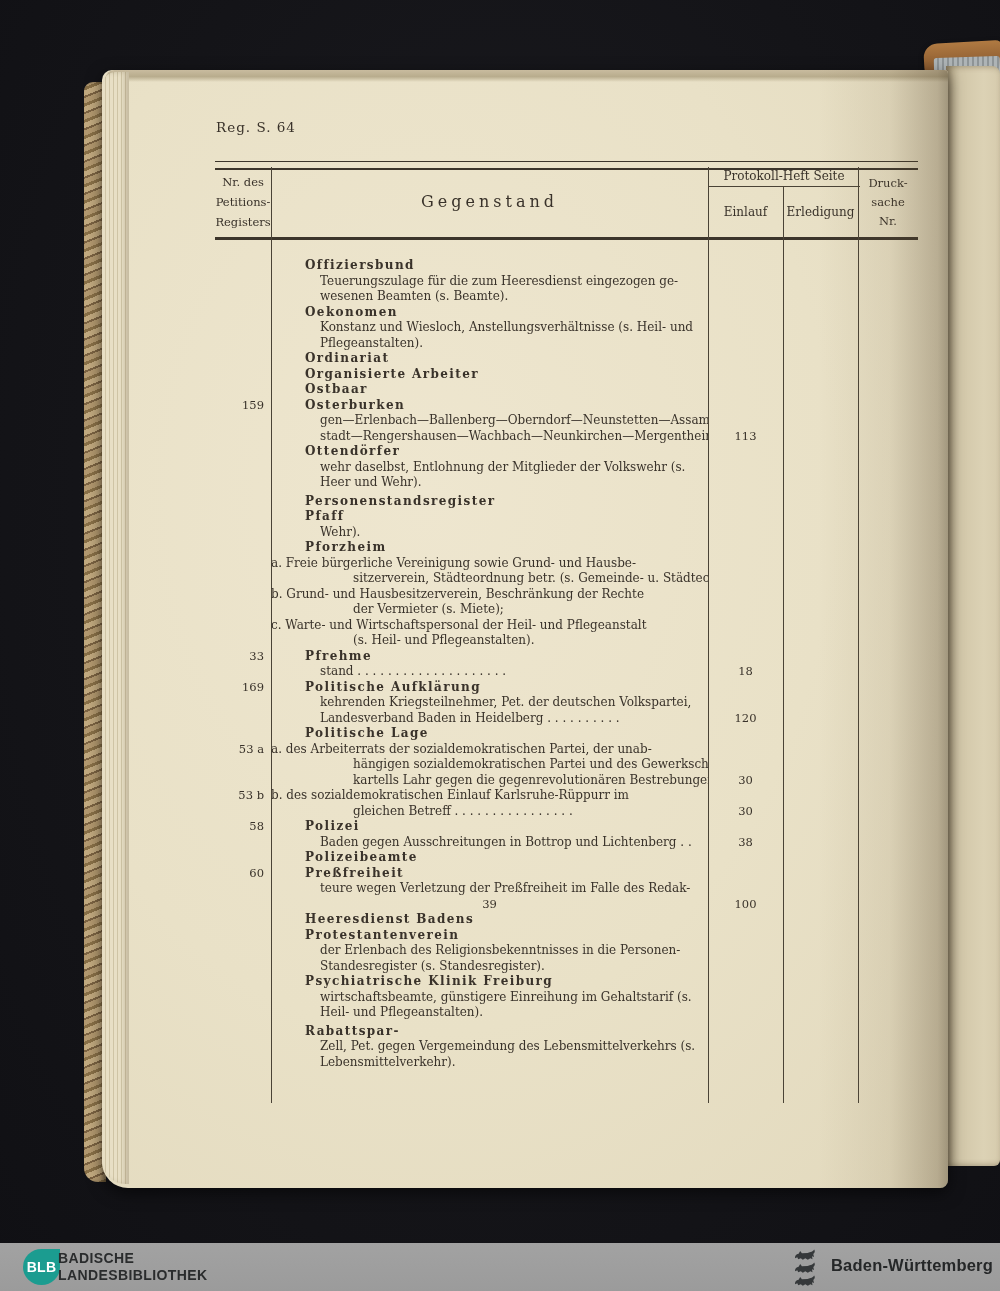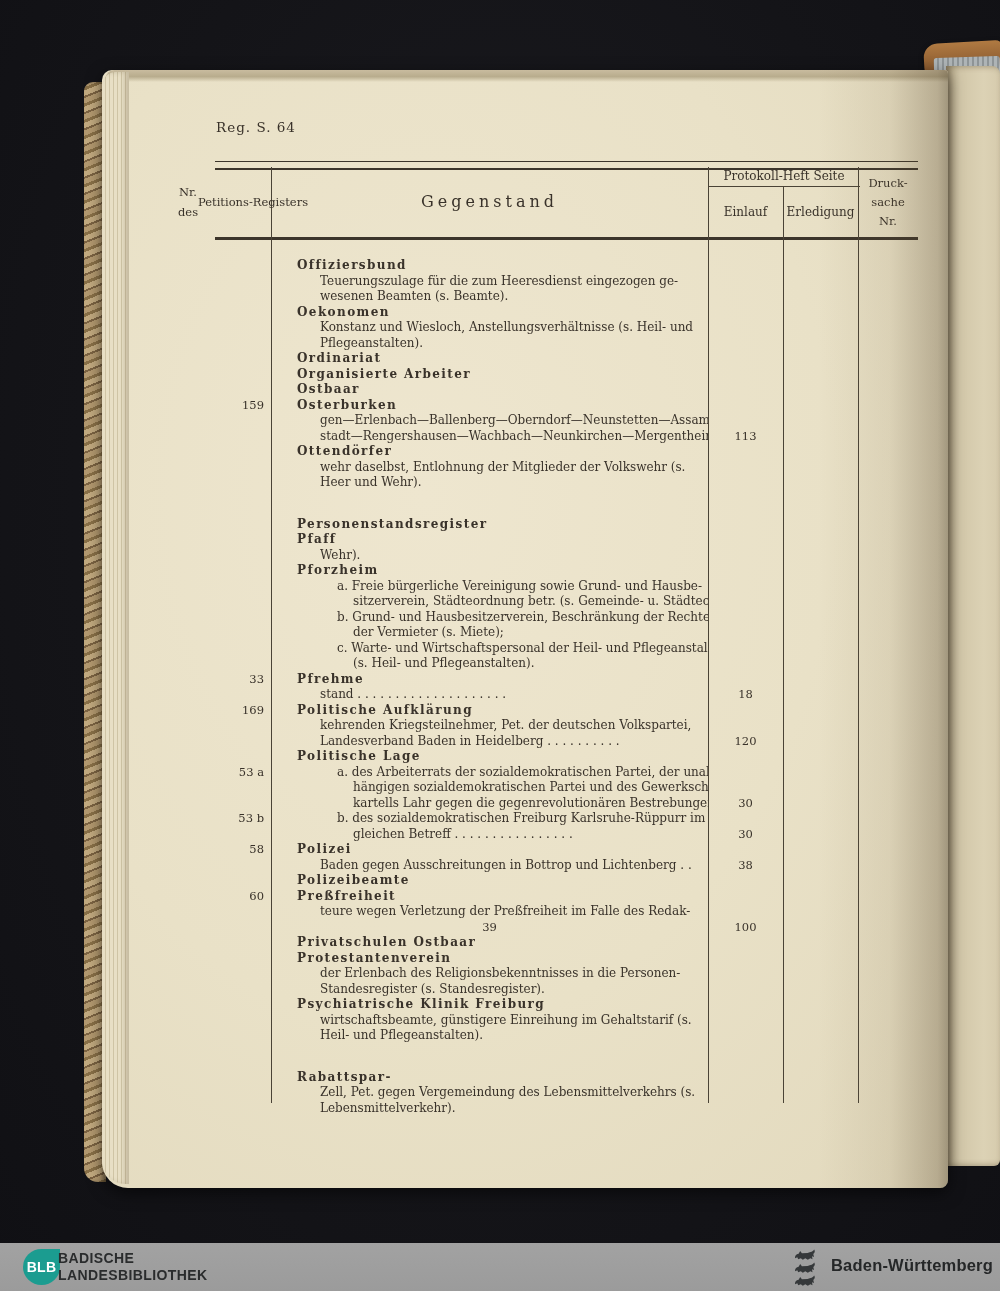--- a/index.html
+++ b/index.html
@@ -54,36 +54,36 @@
   .rule-header-bottom{position:absolute;left:113px;top:167px;width:703px;height:2.5px;background:#3c352b;}
   .rule-protokoll-sub{position:absolute;left:606px;top:116px;width:152px;height:1.3px;background:#4a4336;}
   .vline{position:absolute;width:1.3px;background:#4a4336;}
   .v-col1{left:169px;top:97px;height:936px;}
   .v-col2{left:606px;top:97px;height:936px;}
   .v-col3{left:681px;top:117px;height:916px;}
   .v-col4{left:756px;top:97px;height:936px;}
 
   .hdr{position:absolute;display:flex;align-items:center;justify-content:center;
     text-align:center;font-size:12px;line-height:20px;}
-  .hdr-register{left:113px;top:97px;width:56px;height:70px;flex-direction:row;font-size:11.5px;line-height:20px;}
+  .hdr-register{left:113px;top:97px;width:56px;height:70px;flex-direction:column;font-size:11.5px;line-height:20px;}
   .hdr-gegenstand{left:169px;top:97px;width:437px;height:70px;font-size:16px;letter-spacing:4px;}
   .hdr-protokoll{left:606px;top:95px;width:152px;height:22px;font-size:12px;}
   .hdr-einlauf{left:606px;top:117px;width:75px;height:50px;}
   .hdr-erledigung{left:681px;top:117px;width:75px;height:50px;}
   .hdr-drucksache{left:756px;top:97px;width:60px;height:70px;flex-direction:column;font-size:11.5px;line-height:19px;}
 
   
   .tbody{position:absolute;left:113px;top:188px;width:703px;}
   .trow{display:grid;grid-template-columns:56px 437px 75px 75px 60px;height:15.5px;}
-  .trow.gap{margin-top:26px;}
+  .trow.gap{margin-top:3px;}
   .cell{font-size:12px;line-height:15.5px;color:#39322a;}
   .cell.num{text-align:right;padding-right:7px;font-size:11.5px;}
   .cell.text{white-space:nowrap;overflow:hidden;}
   .cell.val{text-align:center;font-size:11.5px;}
-  .i0{padding-left:26px;} .i1{padding-left:49px;} .i2{padding-left:66px;} .i3{padding-left:82px;}
+  .i0{padding-left:34px;} .i1{padding-left:49px;} .i2{} .i3{padding-left:82px;}
   .head{font-weight:bold;letter-spacing:1.4px;padding-right:1px;}
 
   
   .footer-bar{position:absolute;left:0;top:1243px;width:1000px;height:48px;
     background:linear-gradient(180deg,#a2a2a2 0%,#9b9b9b 100%);
     font-family:"Liberation Sans", sans-serif;}
   .blb-logo{position:absolute;left:23px;top:6px;width:37px;height:36px;
     background:#1b9c90;border-radius:50% 0 50% 50%;
     display:flex;align-items:center;justify-content:center;}
   .blb-logo span{color:#fff;font-size:14px;font-weight:bold;letter-spacing:.3px;}
@@ -366,21 +366,21 @@
       </div>
       <div class="trow">
         <div class="cell num"></div>
         <div class="cell text i3">kartells Lahr gegen die gegenrevolutionären Bestrebungen .</div>
         <div class="cell val">30</div>
         <div class="cell val"></div>
         <div class="cell val"></div>
       </div>
       <div class="trow">
         <div class="cell num">53 b</div>
-        <div class="cell text i2">b. des sozialdemokratischen Freiburg Karlsruhe-Rüppurr im</div>
+        <div class="cell text i2">b. des sozialdemokratischen Einlauf Karlsruhe-Rüppurr im</div>
         <div class="cell val"></div>
         <div class="cell val"></div>
         <div class="cell val"></div>
       </div>
       <div class="trow">
         <div class="cell num"></div>
         <div class="cell text i3">gleichen Betreff  . . . . . . . . . . . . . . . .</div>
         <div class="cell val">30</div>
         <div class="cell val"></div>
         <div class="cell val"></div>
@@ -421,21 +421,21 @@
         <div class="cell val"></div>
       </div>
       <div class="trow">
         <div class="cell num"></div>
         <div class="cell val">39</div>
         <div class="cell val">100</div>
         <div class="cell val"></div>
       </div>
       <div class="trow">
         <div class="cell num"></div>
-        <div class="cell text i0"><div class="head">Privatschulen Ostbaar</div> (s. Erziehung und Unterricht).</div>
+        <div class="cell text i0"><div class="head">Heeresdienst Badens</div> (s. Erziehung und Unterricht).</div>
         <div class="cell val"></div>
         <div class="cell val"></div>
         <div class="cell val"></div>
       </div>
       <div class="trow">
         <div class="cell num"></div>
         <div class="cell text i0"><div class="head">Protestantenverein</div> deutscher, Pet. wegen Beibehaltung</div>
         <div class="cell val"></div>
         <div class="cell val"></div>
         <div class="cell val"></div>

